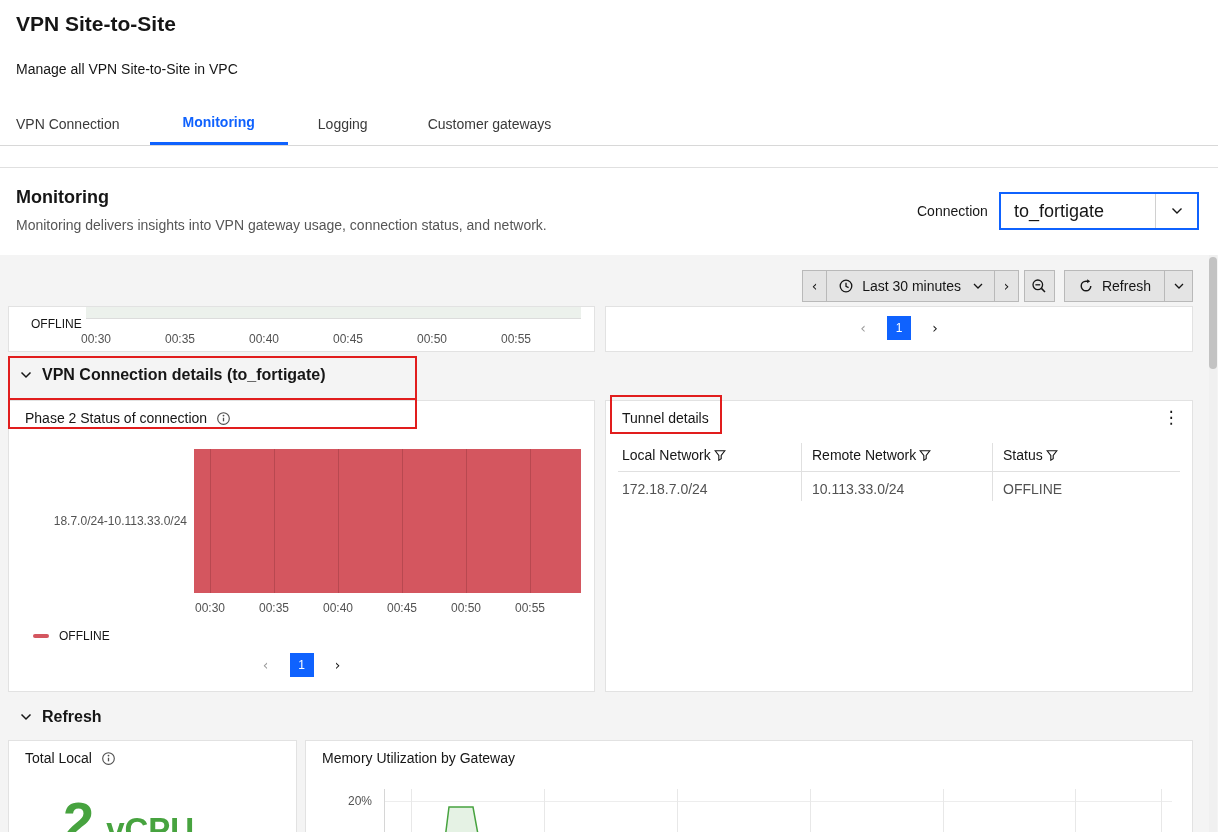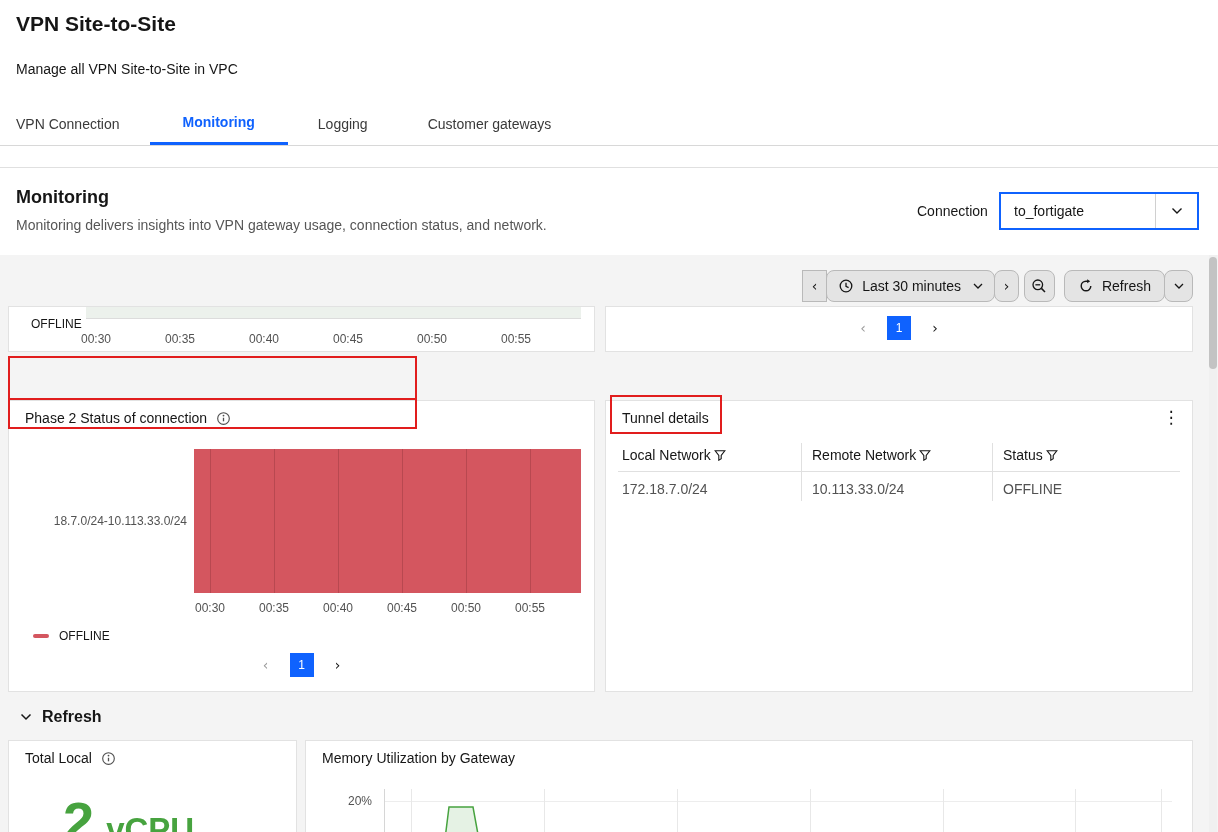--- a/index.html
+++ b/index.html
@@ -16,30 +16,30 @@
   .tab { display:flex; align-items:center; padding:0 30px; font-size:14px; color:#3a3a3a; cursor:pointer; }
   .tab.first { padding-left:16px; }
   .tab.active { color:#0f62fe; font-weight:700; border-bottom:3px solid #0f62fe; padding:0 33px; }
   .divider2 { left:0; right:0; top:167px; height:1px; background:#e0e0e0; }
 
   
   .mon-title { left:16px; top:187px; font-size:18px; font-weight:700; }
   .mon-desc { left:16px; top:217px; font-size:14px; color:#565656; }
   .conn-label { left:917px; top:203px; font-size:14px; }
   .conn-dd { left:999px; top:192px; width:200px; height:38px; background:#fff; border:2px solid #0f62fe; display:flex; align-items:center; cursor:pointer; }
-  .conn-dd .val { flex:1; padding-left:13px; font-size:14px; }
+  .conn-dd .val { flex:1; padding-left:13px; font-size:18px; }
   .conn-dd .chev { width:42px; height:100%; display:flex; align-items:center; justify-content:center; border-left:1px solid #d0d0d0; }
 
   
   .content { left:0; top:255px; width:1218px; height:577px; background:#f4f4f4; overflow:hidden; }
 
   
   .toolbar { position:absolute; top:15px; right:25px; display:flex; align-items:center; }
   .tb-btn { height:32px; background:#e4e4e4; border:1px solid #b9b9b9; display:flex; align-items:center; justify-content:center; font-size:14px; color:#161616; cursor:pointer; font-family:"Liberation Sans", sans-serif; }
-  .tb-btn + .tb-btn { margin-left:-1px;border-radius:8px; }
+  .tb-btn + .tb-btn { margin-left:-1px; }
   .tb-sq { width:25px; }
   .tb-time { padding:0 11px; gap:8px; }
   .tb-zoom { width:31px; margin-left:5px !important; }
   .tb-refresh { padding:0 13px; gap:8px; margin-left:9px !important; }
   .tb-refresh-chev { width:29px; }
   .glyph { font-family:"DejaVu Sans", sans-serif; }
 
   
   .card { position:absolute; background:#ffffff; border:1px solid #e2e2e2; }
   .card-title { position:absolute; left:16px; top:9px; font-size:14px; color:#161616; display:flex; align-items:center; gap:9px; }
@@ -174,20 +174,28 @@
     </div>
 
     <div class="card" style="left:605px; top:51px; width:588px; height:46px;">
       <div class="pagination" style="left:50%; transform:translateX(-50%); top:9px;">
         <button class="pg-btn pg-prev">‹</button>
         <button class="pg-btn pg-page">1</button>
         <button class="pg-btn pg-next">›</button>
       </div>
     </div>
 
+    <div class="section-hdr" style="left:20px; top:111px;">
+      <span>
+        <svg width="12" height="8" viewBox="0 0 12 8">
+            <polyline points="1.5,1.5 6,6 10.5,1.5" fill="none" stroke="#161616" stroke-width="1.5"></polyline>
+          </svg>
+      </span>
+      <span>VPN Connection details (to_fortigate)</span>
+    </div>
 
     <div class="card" style="left:8px; top:145px; width:587px; height:292px;">
       <div class="card-title">
         <span>Phase 2 Status of connection</span>
         <span>
           <svg width="15" height="15" viewBox="0 0 16 16">
               <circle cx="8" cy="8" r="6.2" fill="none" stroke="#4f4f4f" stroke-width="1.2"></circle>
               <line x1="8" y1="7.2" x2="8" y2="11" stroke="#4f4f4f" stroke-width="1.4"></line>
               <circle cx="8" cy="4.9" r="0.95" fill="#4f4f4f"></circle>
             </svg>

